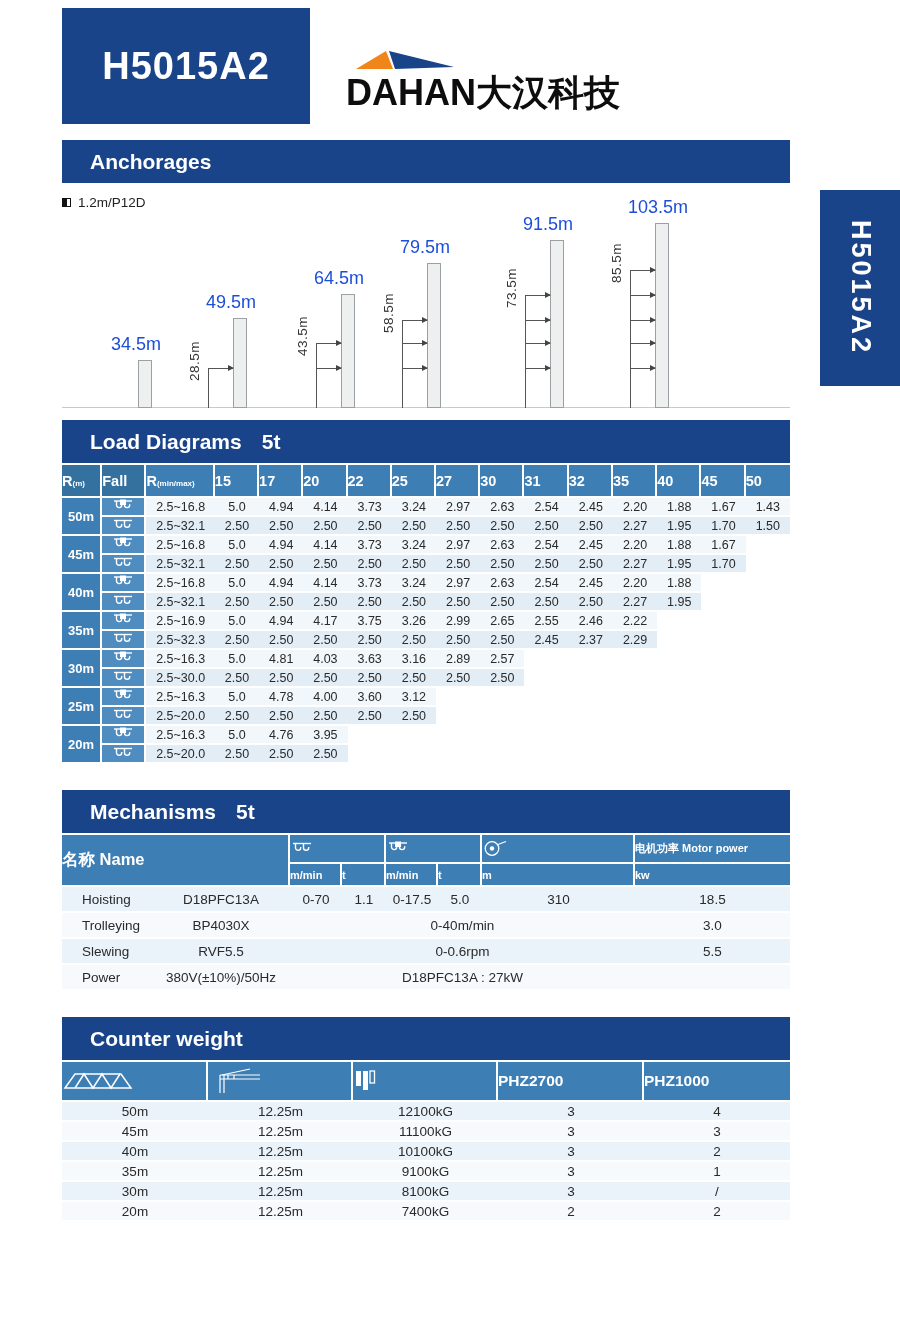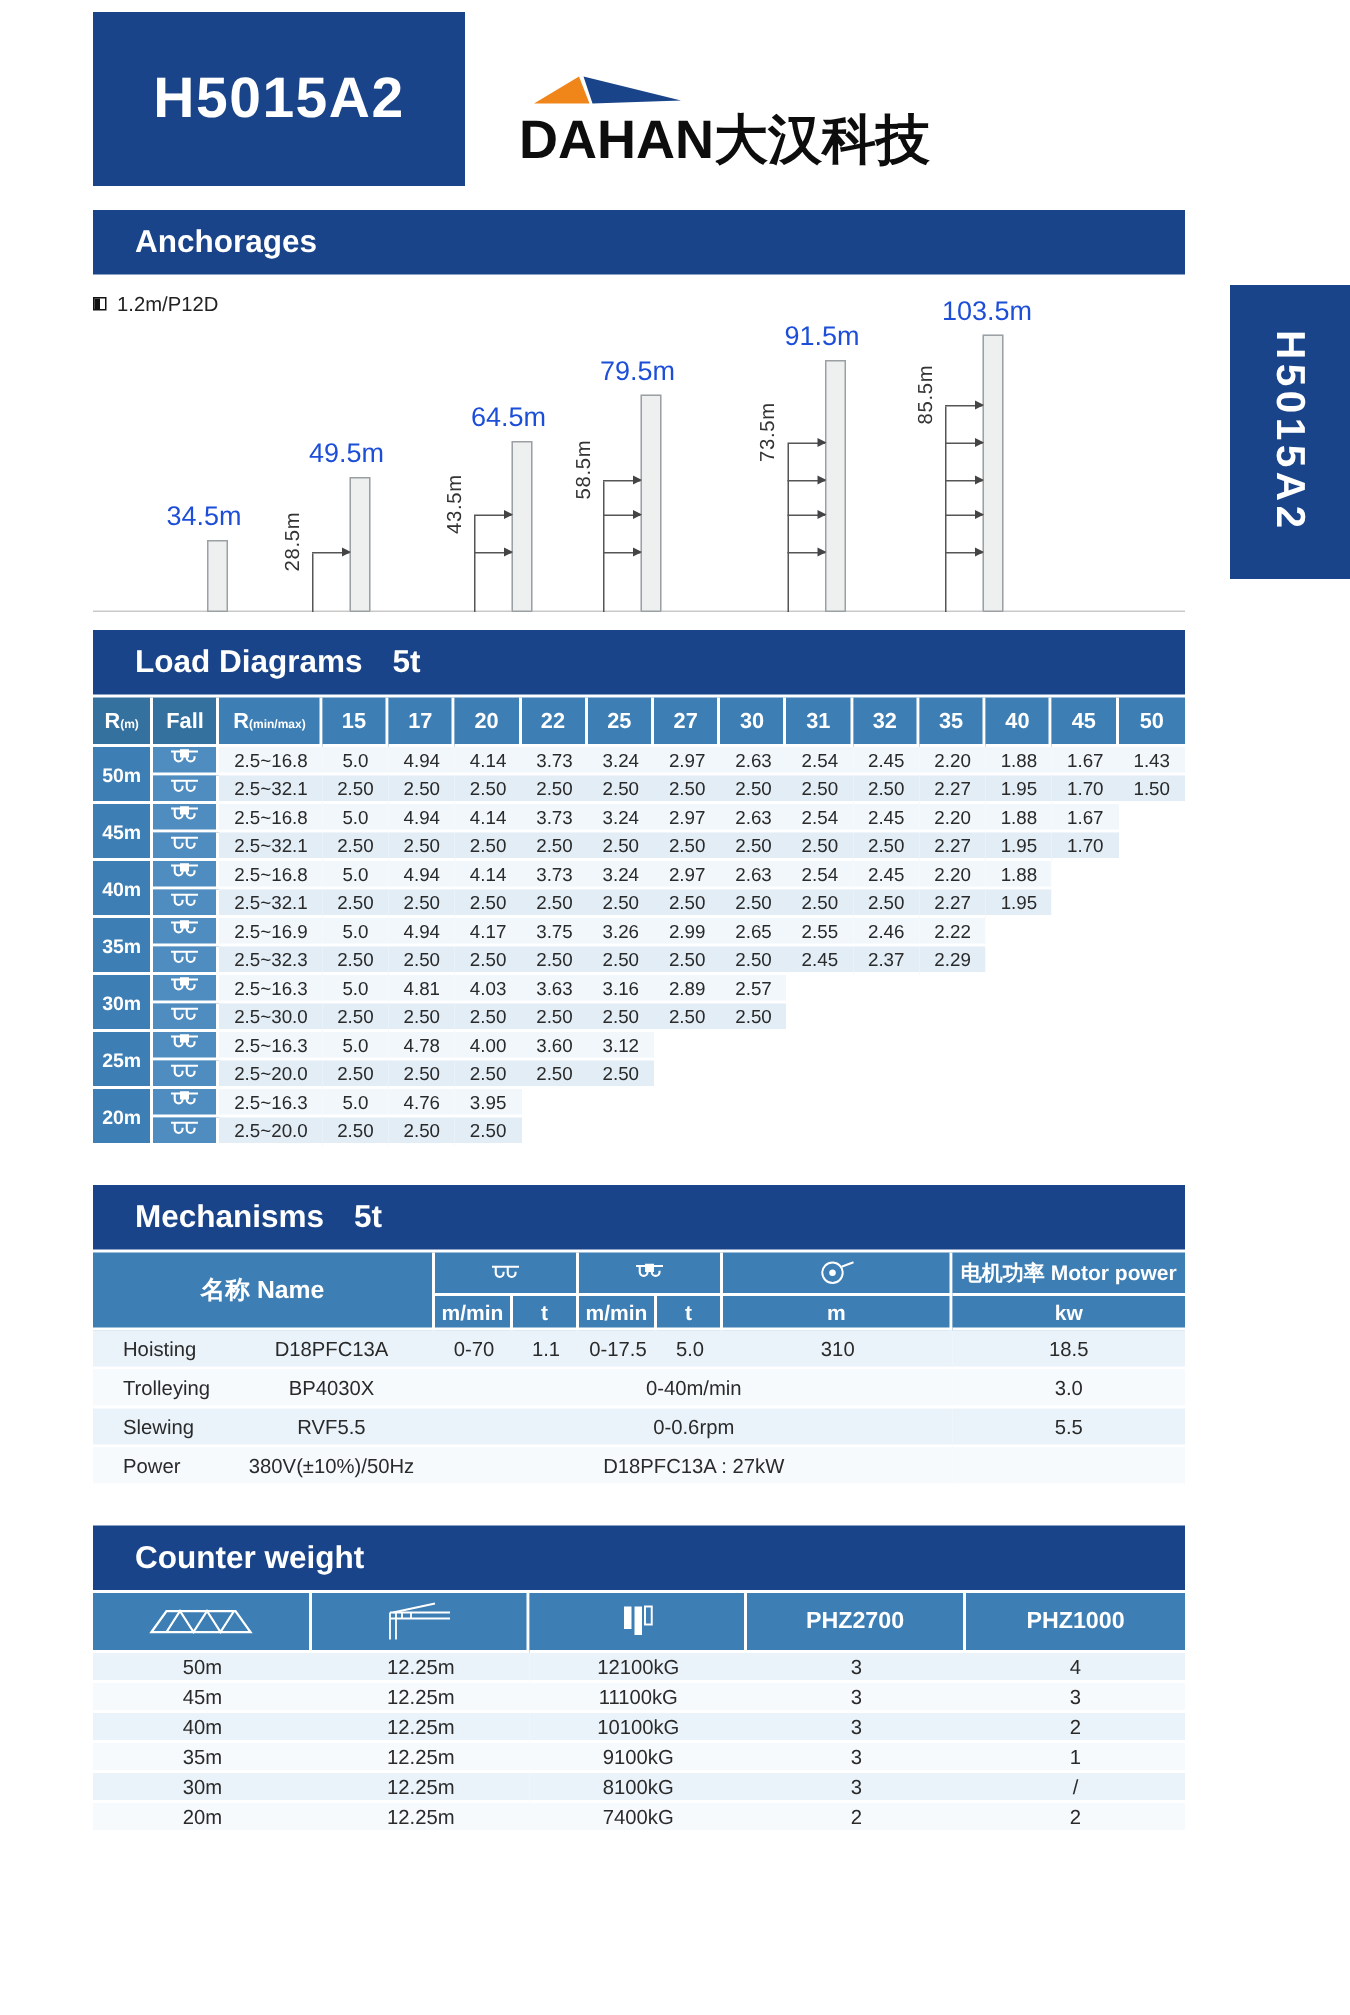--- a/index.html
+++ b/index.html
@@ -44,39 +44,39 @@
   .tw-arrow{position:absolute; height:1px; background:#555;}
   .tw-arrow .ah{position:absolute; right:-1px; top:-3.5px; width:0; height:0;
     border-left:6px solid #444; border-top:3.5px solid transparent; border-bottom:3.5px solid transparent;}
   .tw-rot{position:absolute; writing-mode:vertical-rl; transform:rotate(180deg);
     font-size:13.5px; color:#333; letter-spacing:.5px; white-space:nowrap;}
 
   
   table{border-collapse:separate; border-spacing:0; width:728px; table-layout:fixed;
     margin-top:2px; color:#2a2a2a;}
   th{background:var(--tblue); color:#fff; font-weight:bold;
-    border-right:2px solid #fff; border-bottom:2px solid #fff; text-align:center;}
+    border-right:2px solid #fff; border-bottom:2px solid #fff; text-align:left;}
   th:last-child{border-right:none;}
   td{text-align:center; border-bottom:2px solid #fff; padding:0;}
   .subsc{font-size:8px; font-weight:bold;}
 
   
   .load th{font-size:14.5px; height:33px;}
   .load th.dark{background:var(--tblue-dark);}
   .load td{height:19px; font-size:12.5px;}
   .load td.rcell{background:var(--tblue); color:#fff; font-weight:bold;
     font-size:13px; border-right:2px solid #fff;}
   .load td.fcell{background:var(--fallblue); border-right:2px solid #fff;}
   .load td.fcell svg{vertical-align:middle;}
   .load td.s0{background:var(--s0);}
   .load td.s1{background:var(--s1);}
   .load td.empty{background:#fff;}
 
   
-  .mech th{height:29px; font-size:14px;}
+  .mech th{height:29px; font-size:11px;}
   .mech th.nameh{font-size:16.5px; height:auto;}
   .mech th.sub{height:23px;}
   .mech td{height:26px; font-size:13.5px;}
   .mech tbody tr:nth-child(odd) td{background:var(--rowA);}
   .mech tbody tr:nth-child(even) td{background:var(--rowB);}
   .mech td.name{text-align:left; padding-left:20px;}
   .mech th svg{vertical-align:middle;}
 
   
   .cw th{height:40px; font-size:15.5px;}

